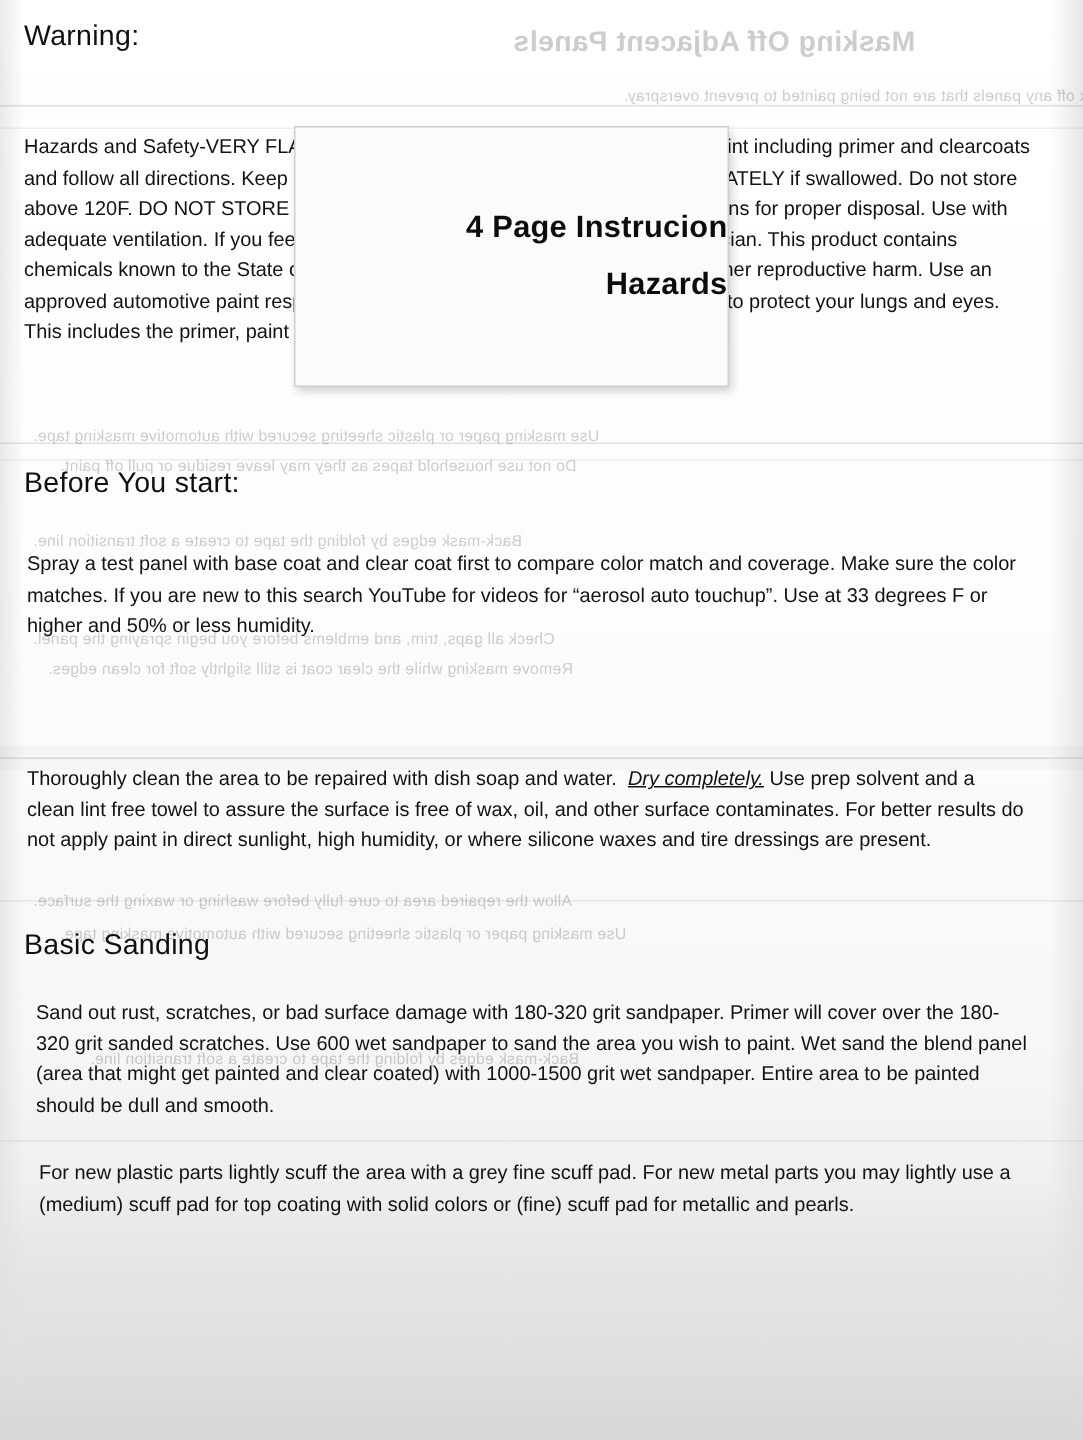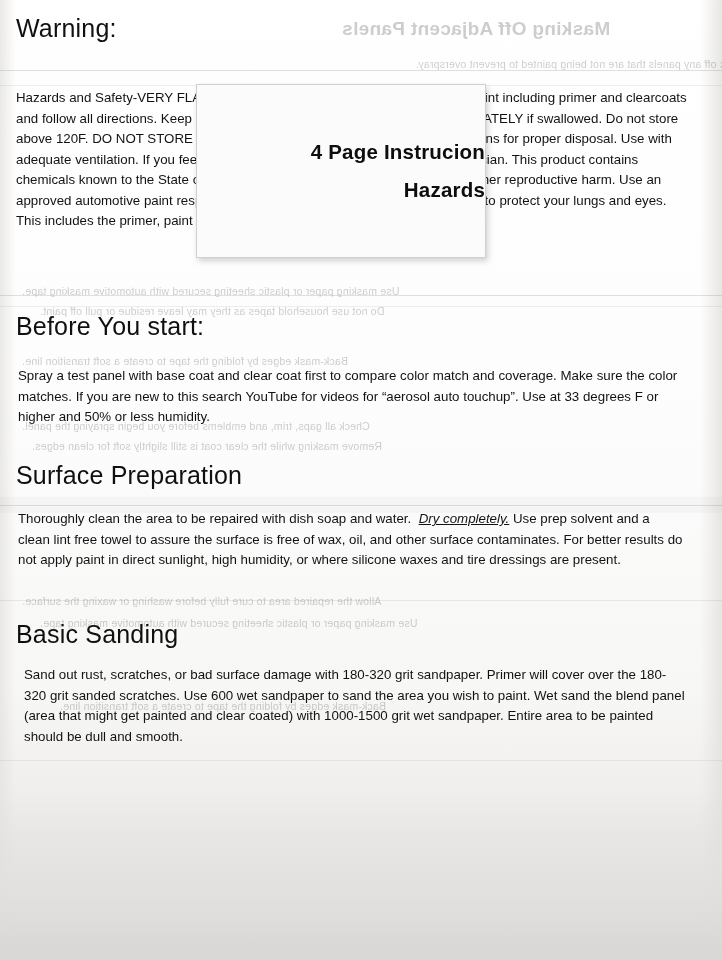--- a/index.html
+++ b/index.html
@@ -82,21 +82,21 @@
     letter-spacing: 0.3px;
   }
   .bleed-line {
     font-size: 10.5px;
     letter-spacing: 0.2px;
   }
 
   
   .section-title {
     position: absolute;
-    font-size: 25px;
+    font-size: 19px;
     font-weight: normal;
     color: #101010;
     letter-spacing: 0.2px;
   }
   .body-block {
     position: absolute;
     font-size: 13.3px;
     line-height: 20.5px;
     color: #121212;
   }
@@ -160,19 +160,19 @@
   <div class="body-block" style="left:16px; top:88px; width:676px;">Hazards and Safety-VERY FLAMMABLE. Read all warnings on the touch-up paint including primer and clearcoats and follow all directions. Keep out of reach of children. Call a physician IMMEDIATELY if swallowed. Do not store above 120F. DO NOT STORE IN CAR and avoid freezing. Follow local regulations for proper disposal. Use with adequate ventilation. If you feel dizzy or lightheaded get fresh air and call physician. This product contains chemicals known to the State of California to cause birth defects, cancer and other reproductive harm. Use an approved automotive paint respirator and WEAR safety goggles when spraying to protect your lungs and eyes. This includes the primer, paint and clearcoat.</div>
 
   <div id="label-card">
     <div class="label-line">4 Page Instrucion</div>
     <div class="label-line">Hazards</div>
   </div>
 
   <div class="section-title" style="left:16px; top:312px;">Before You start:</div>
   <div class="body-block" style="left:18px; top:366px; width:662px;">Spray a test panel with base coat and clear coat first to compare color match and coverage. Make sure the color matches.  If you are new to this search YouTube for videos for “aerosol auto touchup”.  Use at 33 degrees F or higher and 50% or less humidity.</div>
 
-  <div class="section-title" style="left:16px; top:461px;">Surface Preparation</div>
   <div class="body-block" style="left:18px; top:509px; width:666px;">Thoroughly clean the area to be repaired with dish soap and water.&nbsp; <span class="it">Dry completely.</span> Use prep solvent and a clean lint free towel to assure the surface is free of wax, oil, and other surface contaminates. For better results do not apply paint in direct sunlight, high humidity, or where silicone waxes and tire dressings are present.</div>
 
   <div class="section-title" style="left:16px; top:620px;">Basic Sanding</div>
   <div class="body-block" style="left:24px; top:665px; width:664px;">Sand out rust, scratches, or bad surface damage with 180-320 grit sandpaper. Primer will cover over the 180-320 grit sanded scratches. Use 600 wet sandpaper to sand the area you wish to paint. Wet sand the blend panel (area that might get painted and clear coated) with 1000-1500 grit wet sandpaper. Entire area to be painted should be dull and smooth.</div>
+  <div class="body-block" style="left:26px; top:772px; width:652px;">For new plastic parts lightly scuff the area with a grey fine scuff pad. For new metal parts you may lightly use a (medium) scuff pad for top coating with solid colors or (fine) scuff pad for metallic and pearls.</div>
 
 </div>
 
 </body></html>

